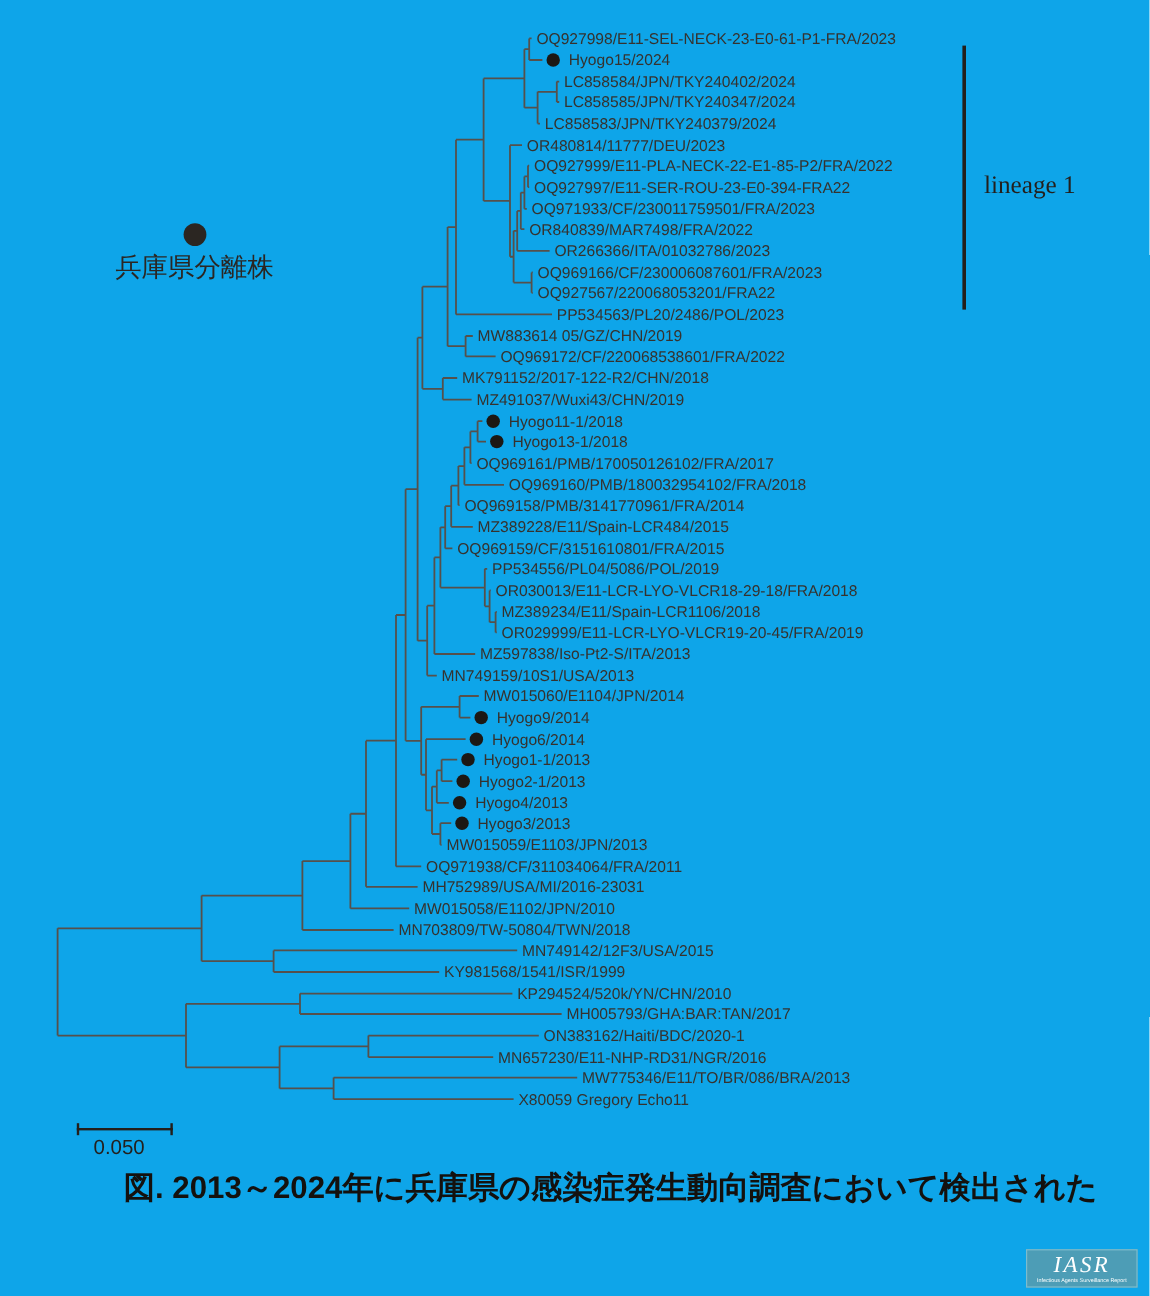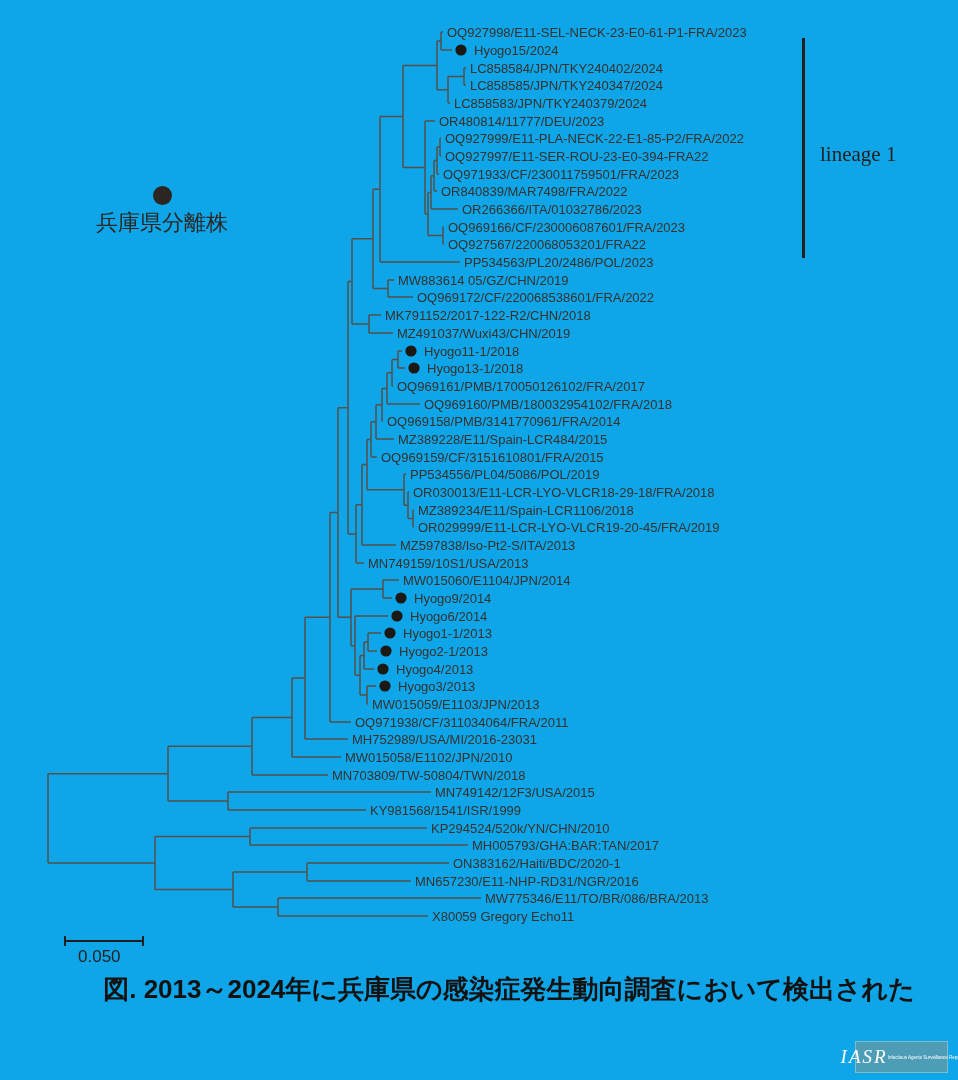--- a/index.html
+++ b/index.html
@@ -24,21 +24,21 @@
   #scalebar .tick{position:absolute;top:3px;width:2px;height:10px;background:#241f1b;}
   #scalebar .tick.l{left:0;} #scalebar .tick.r{right:0;}
   #scalebar .lbl{position:absolute;left:14px;top:14px;font-size:17px;color:#241f1b;}
   #caption{
     position:absolute;left:0;top:974px;width:958px;text-align:center;
     font-weight:bold;font-size:26px;line-height:31px;color:#14110e;letter-spacing:0px;margin-left:30px;
   }
   #iasr-logo{
     position:absolute;left:855px;top:1041px;width:93px;height:32px;
     background:#4d9db6;border:1px solid #7dbccd;box-sizing:border-box;
-    display:flex;flex-direction:row;align-items:center;justify-content:center;
+    display:flex;flex-direction:column;align-items:center;justify-content:center;
     color:#ffffff;
   }
   #iasr-logo .t{font-family:"Liberation Serif", serif;font-style:italic;font-size:19px;line-height:18px;letter-spacing:2px;}
   #iasr-logo .s{font-size:4.5px;line-height:5px;white-space:nowrap;}
 </style>
 </head>
 <body>
 
 <div id="stage">
 

